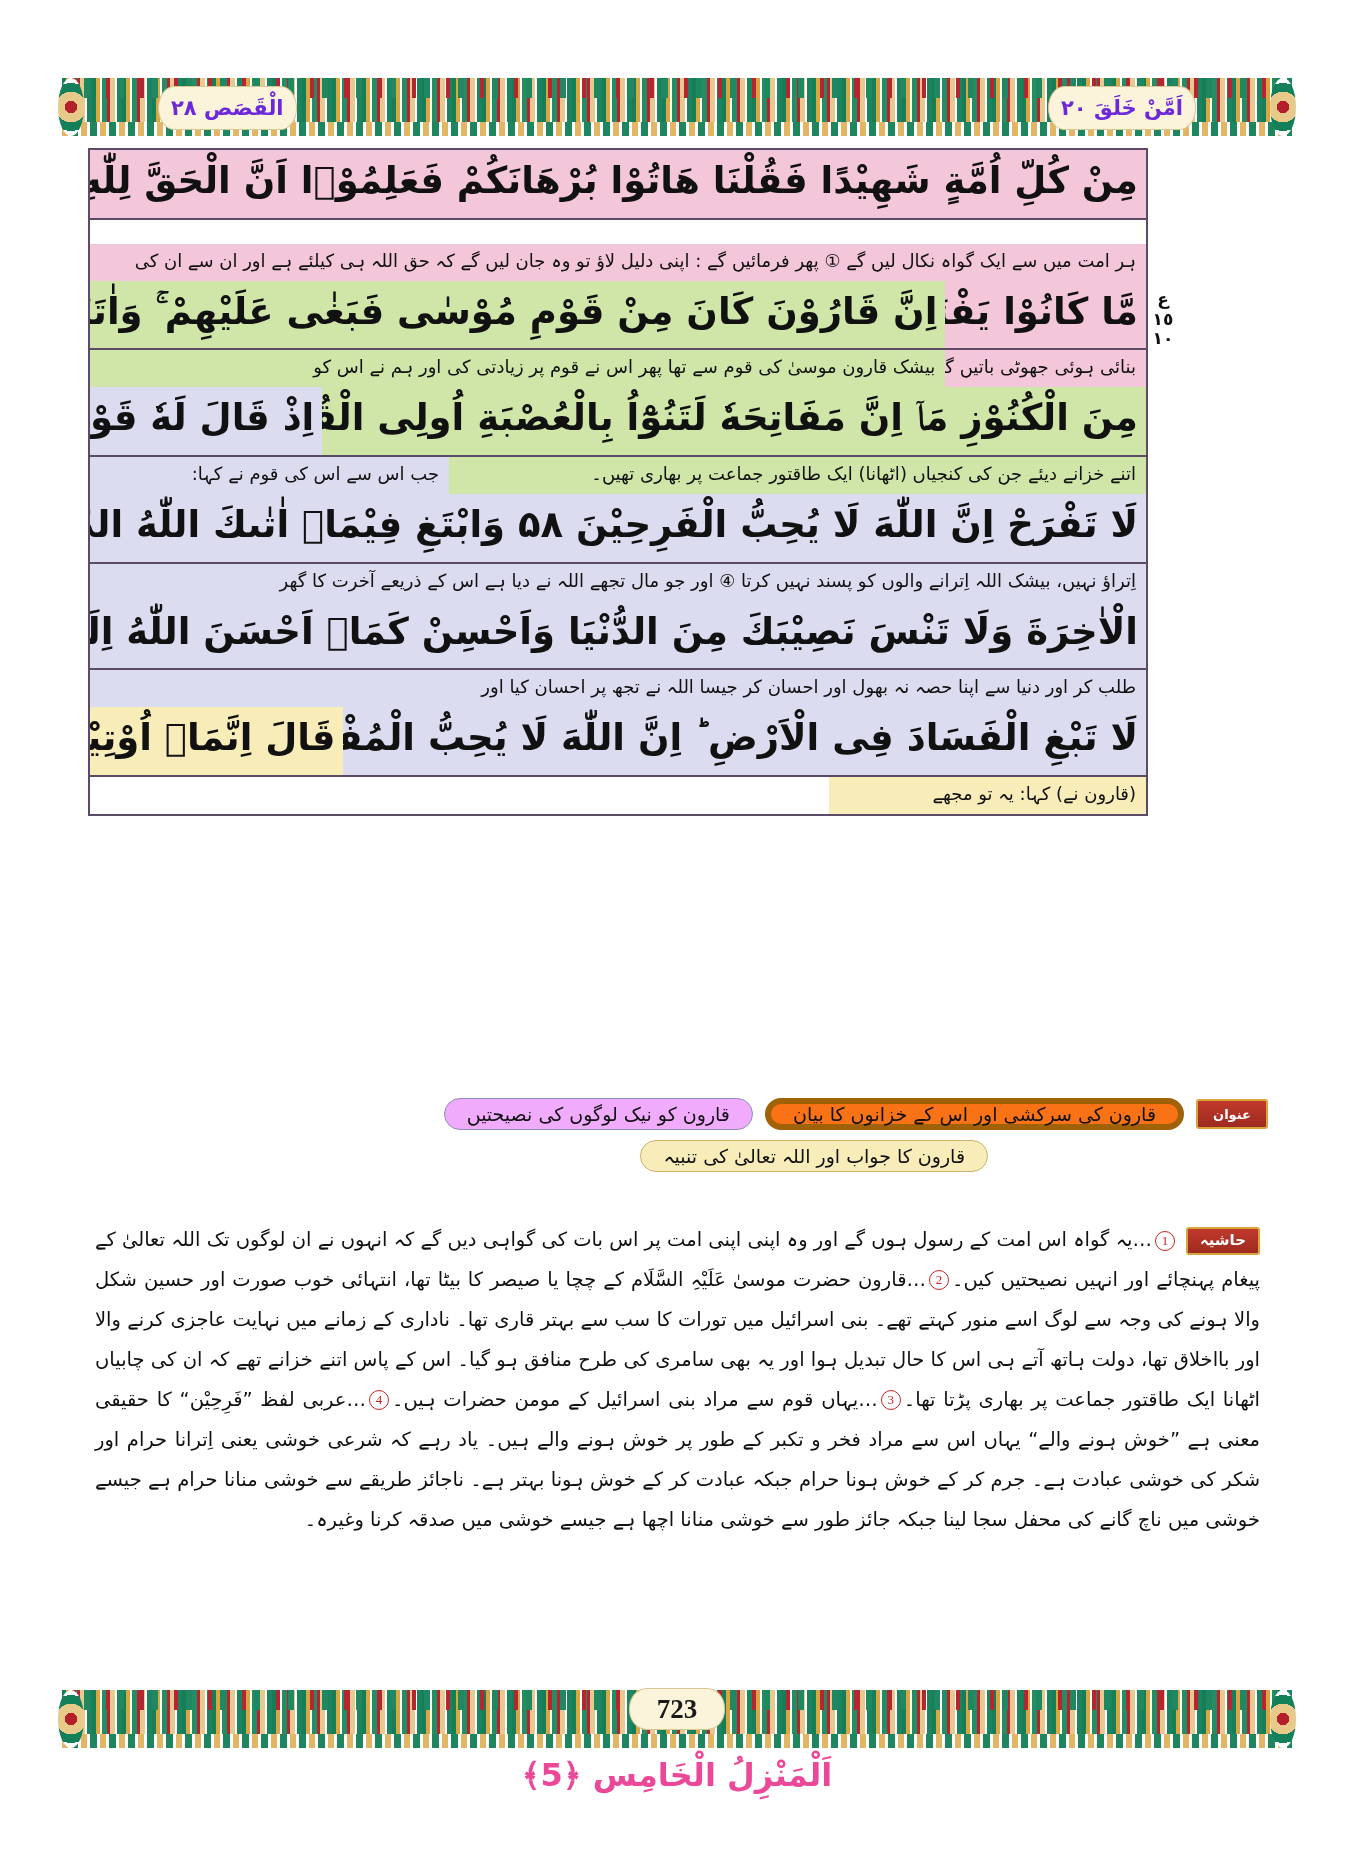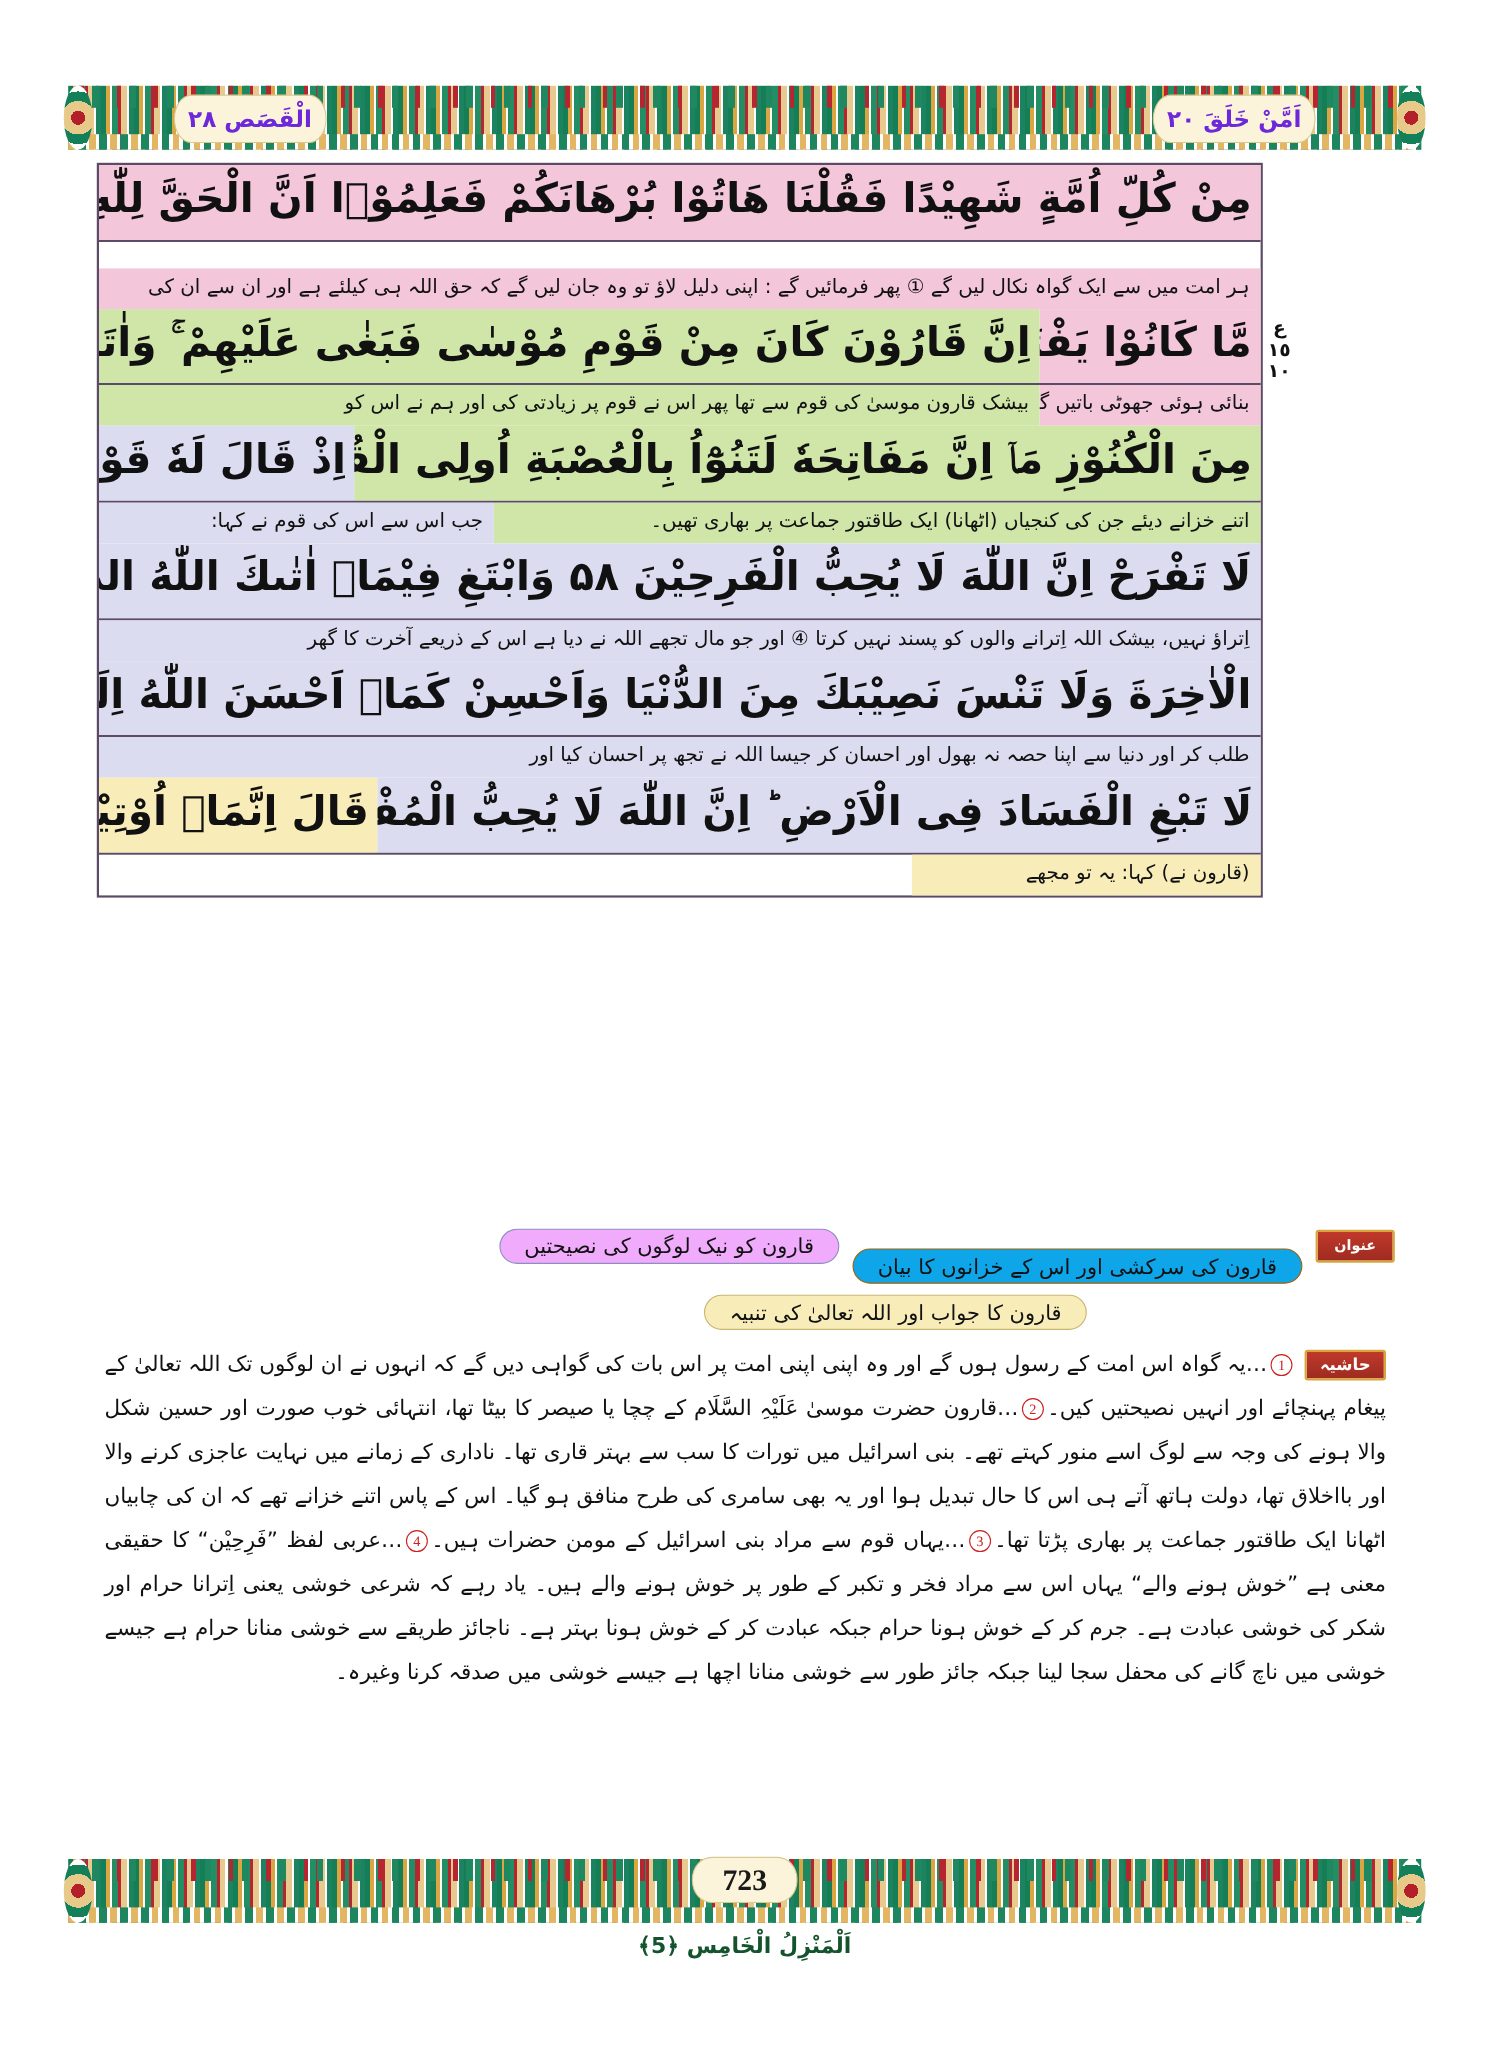--- a/index.html
+++ b/index.html
@@ -100,23 +100,23 @@
     display: flex; align-items: center; justify-content: center;
     font-family: "Liberation Serif", serif;
     font-size: 27px; font-weight: bold; color: #1a1a1a;
     z-index: 4;
   }
 
   .manzil-line {
     position: absolute;
     top: 1756px; left: 0; right: 0;
     text-align: center;
-    font-size: 20px; font-weight: bold;
-    font-family: "DejaVu Sans", sans-serif;
-    color: #14532d;
+    font-size: 32px; font-weight: bold;
+    font-family: "DejaVu Sans", sans-serif;
+    color: #ec4899;
     direction: rtl;
   }
 
   
   .verse-table {
     position: absolute;
     top: 148px; left: 88px;
     width: 1060px;
     border: 2px solid #5b4b66;
     background: #fff;
@@ -199,21 +199,21 @@
   .pill {
     height: 32px;
     border-radius: 18px;
     display: flex; align-items: center; justify-content: center;
     padding: 0 22px;
     font-size: 19px;
     font-family: "DejaVu Sans", sans-serif;
     color: #111;
     white-space: nowrap;
   }
-  .pill-green { background: #0ea5e9; border: 1px solid #a16207; margin-top: 37px; }
+  .pill-green { background: #f97316; border: 6px solid #a16207; }
   .pill-lav   { background: #f0abfc; border: 1px solid #8e8ec0; }
   .pill-cream { background: #f8edb9; border: 1px solid #c9b472; }
 
   
   .footnotes {
     position: absolute;
     top: 1220px; left: 95px; width: 1165px;
     direction: rtl;
     text-align: justify;
   }

